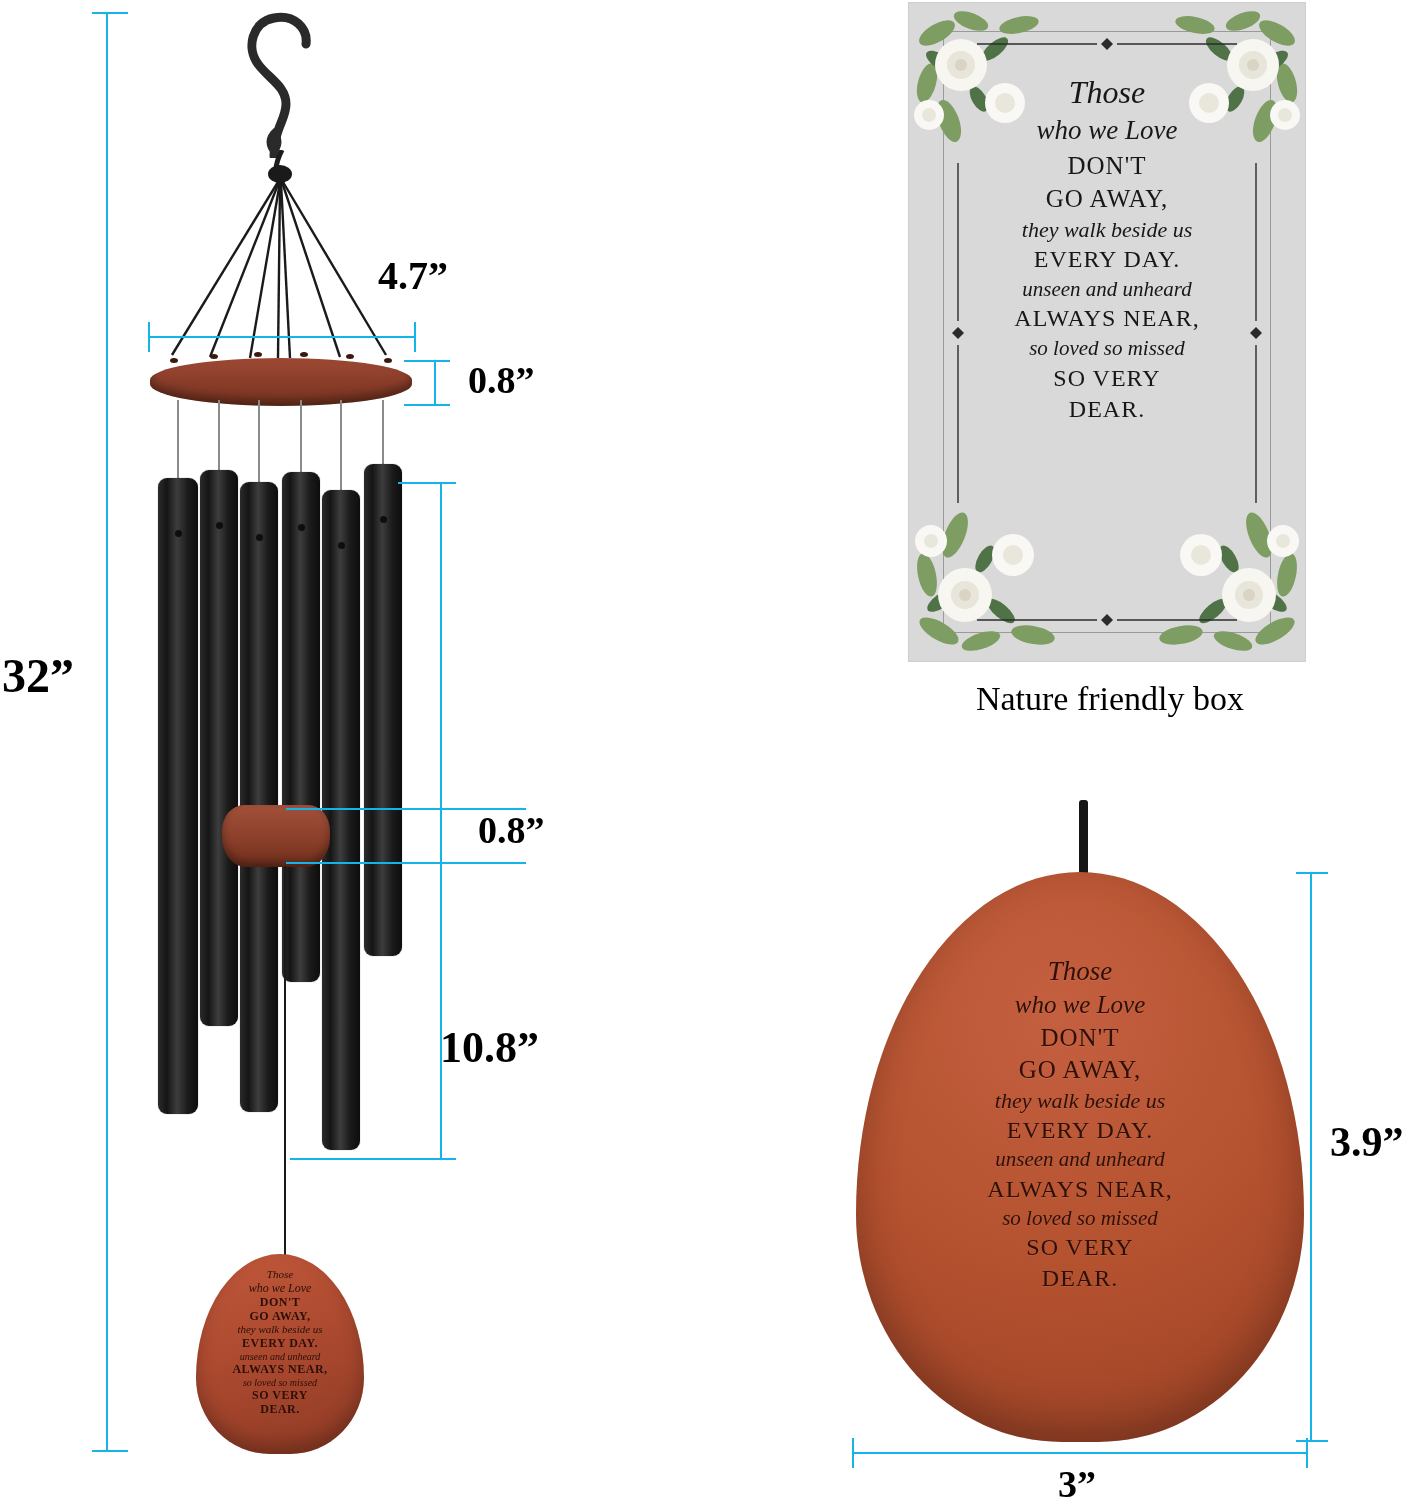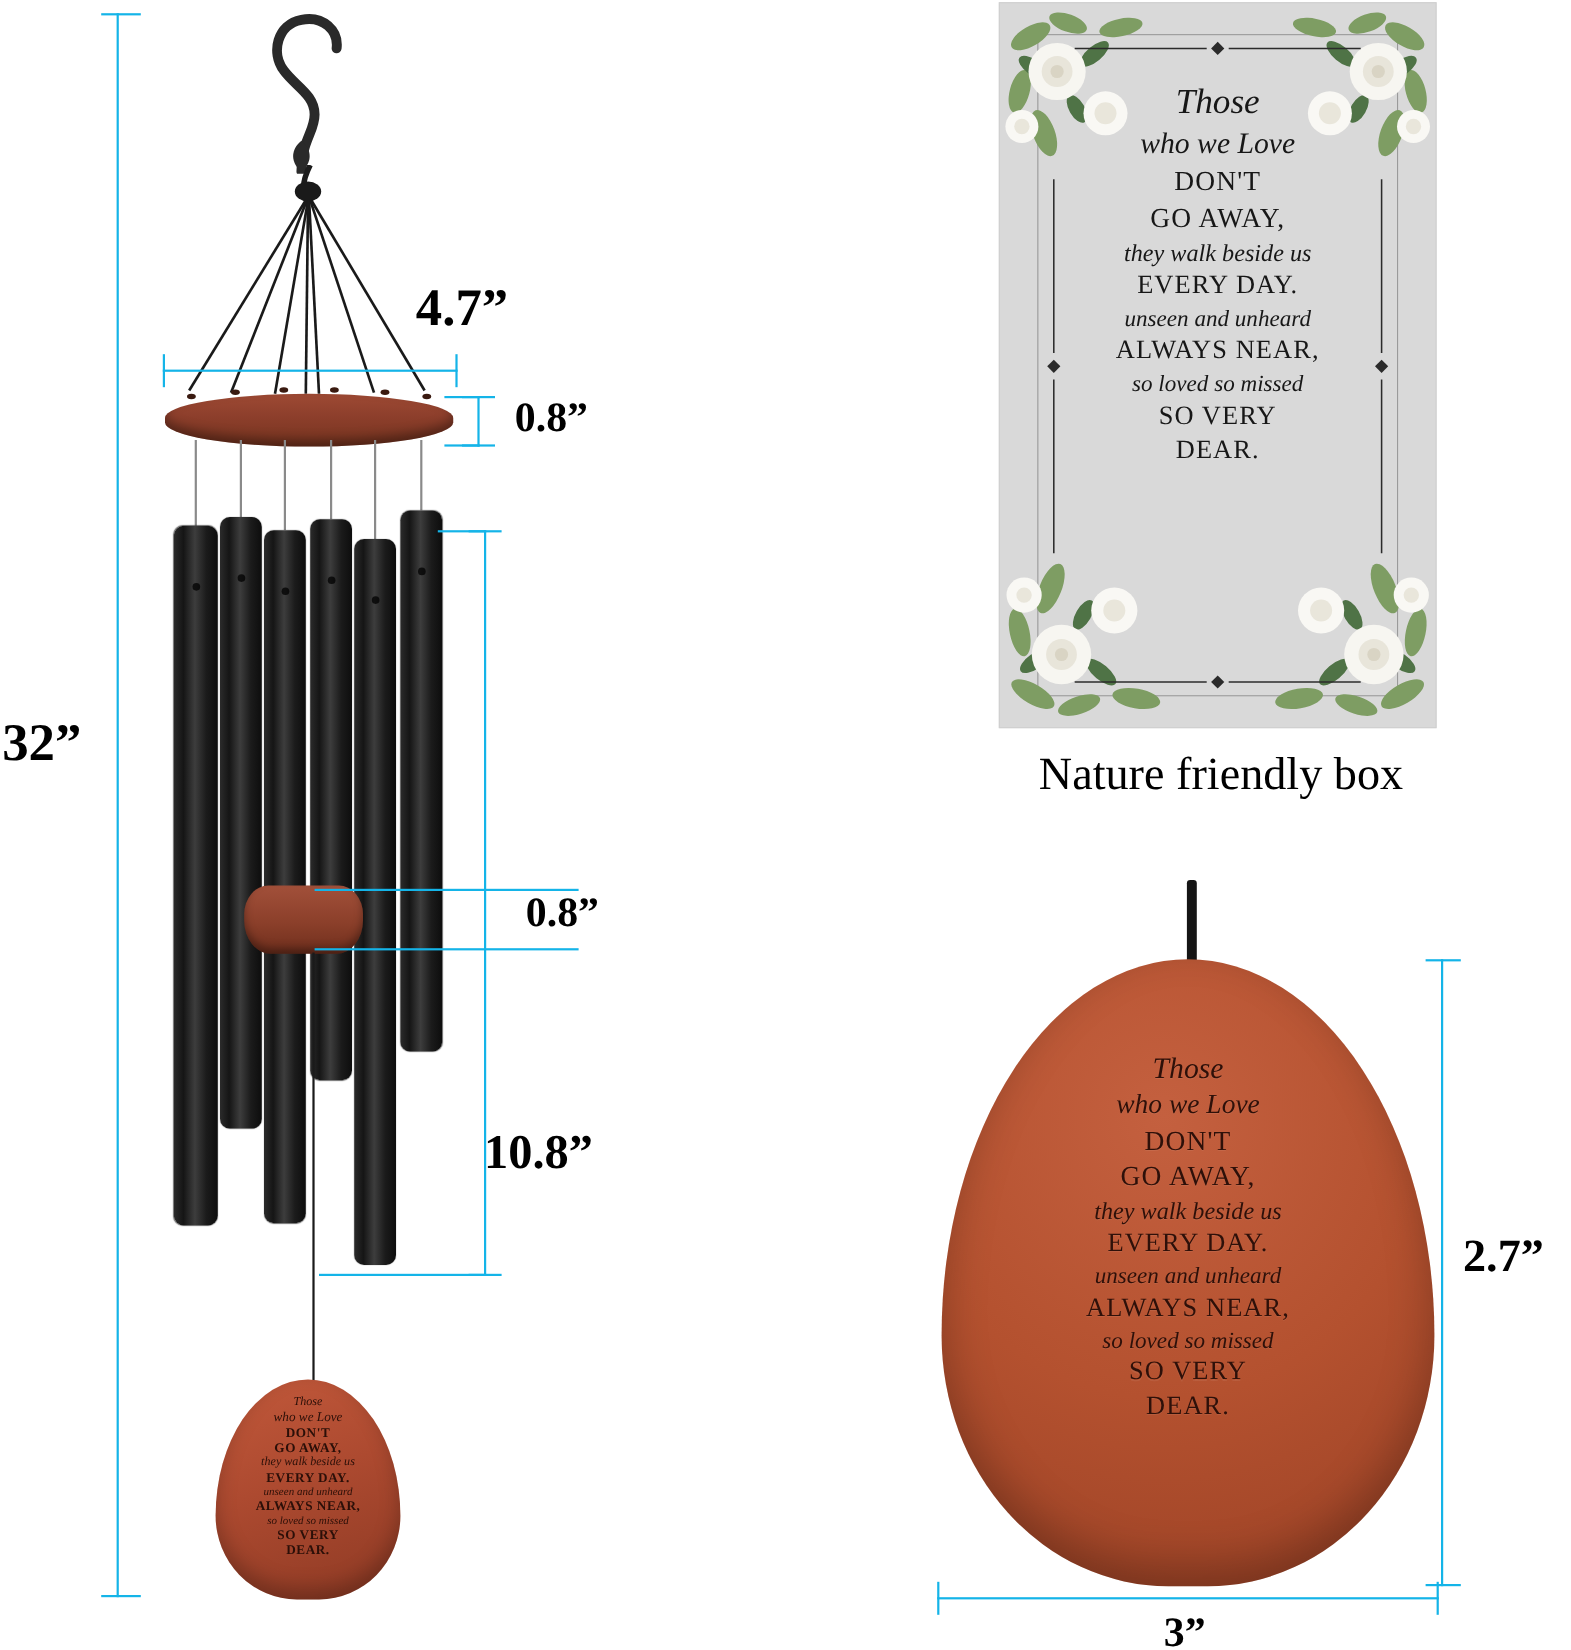--- a/index.html
+++ b/index.html
@@ -199,21 +199,21 @@
   .card-text .c11 { font-size: 24px; letter-spacing: 1px; }
 
   .floral { position: absolute; }
 
   .caption {
     position: absolute;
     left: 860px;
     top: 678px;
     width: 500px;
     text-align: center;
-    font-size: 42px;
+    font-size: 34px;
     color: #000;
     line-height: 1.25;
   }
 
   
   .sail-big-string {
     position: absolute;
     left: 1079px;
     top: 800px;
     width: 9px;
@@ -328,21 +328,21 @@
   <div>
 
     <div class="dim-line-v" style="left:106px; top:12px; height:1440px;"></div>
     <div class="cap-v" style="left:92px; top:12px; width:36px;"></div>
     <div class="cap-v" style="left:92px; top:1450px; width:36px;"></div>
     <div class="dim-label" style="left:2px; top:648px; font-size:48px;">32”</div>
 
     <div class="dim-line-h" style="left:148px; top:336px; width:268px;"></div>
     <div class="cap-h" style="left:148px; top:322px; height:30px;"></div>
     <div class="cap-h" style="left:414px; top:322px; height:30px;"></div>
-    <div class="dim-label" style="left:378px; top:252px; font-size:48px;">4.7”</div>
+    <div class="dim-label" style="left:378px; top:252px; font-size:40px;">4.7”</div>
 
     <div class="dim-line-v" style="left:434px; top:360px; height:46px;"></div>
     <div class="cap-v" style="left:420px; top:360px; width:30px;"></div>
     <div class="cap-v" style="left:420px; top:404px; width:30px;"></div>
     <div class="dim-line-h" style="left:404px; top:360px; width:32px;"></div>
     <div class="dim-line-h" style="left:404px; top:404px; width:32px;"></div>
     <div class="dim-label" style="left:468px; top:358px; font-size:38px;">0.8”</div>
 
     <div class="dim-line-h" style="left:286px; top:808px; width:240px;"></div>
     <div class="dim-line-h" style="left:286px; top:862px; width:240px;"></div>
@@ -516,21 +516,21 @@
       <div class="b10">SO VERY</div>
       <div class="b11">DEAR.</div>
     </div>
   </div>
 
   <div>
 
     <div class="dim-line-v" style="left:1310px; top:872px; height:570px;"></div>
     <div class="cap-v" style="left:1296px; top:872px; width:32px;"></div>
     <div class="cap-v" style="left:1296px; top:1440px; width:32px;"></div>
-    <div class="dim-label" style="left:1330px; top:1118px; font-size:42px;">2.7”</div>
+    <div class="dim-label" style="left:1330px; top:1118px; font-size:42px;">3.9”</div>
 
     <div class="dim-line-h" style="left:852px; top:1452px; width:456px;"></div>
     <div class="cap-h" style="left:852px; top:1438px; height:30px;"></div>
     <div class="cap-h" style="left:1306px; top:1438px; height:30px;"></div>
     <div class="dim-label" style="left:1058px; top:1462px; font-size:38px;">3”</div>
   </div>
 
 </div>
 
 </body></html>

